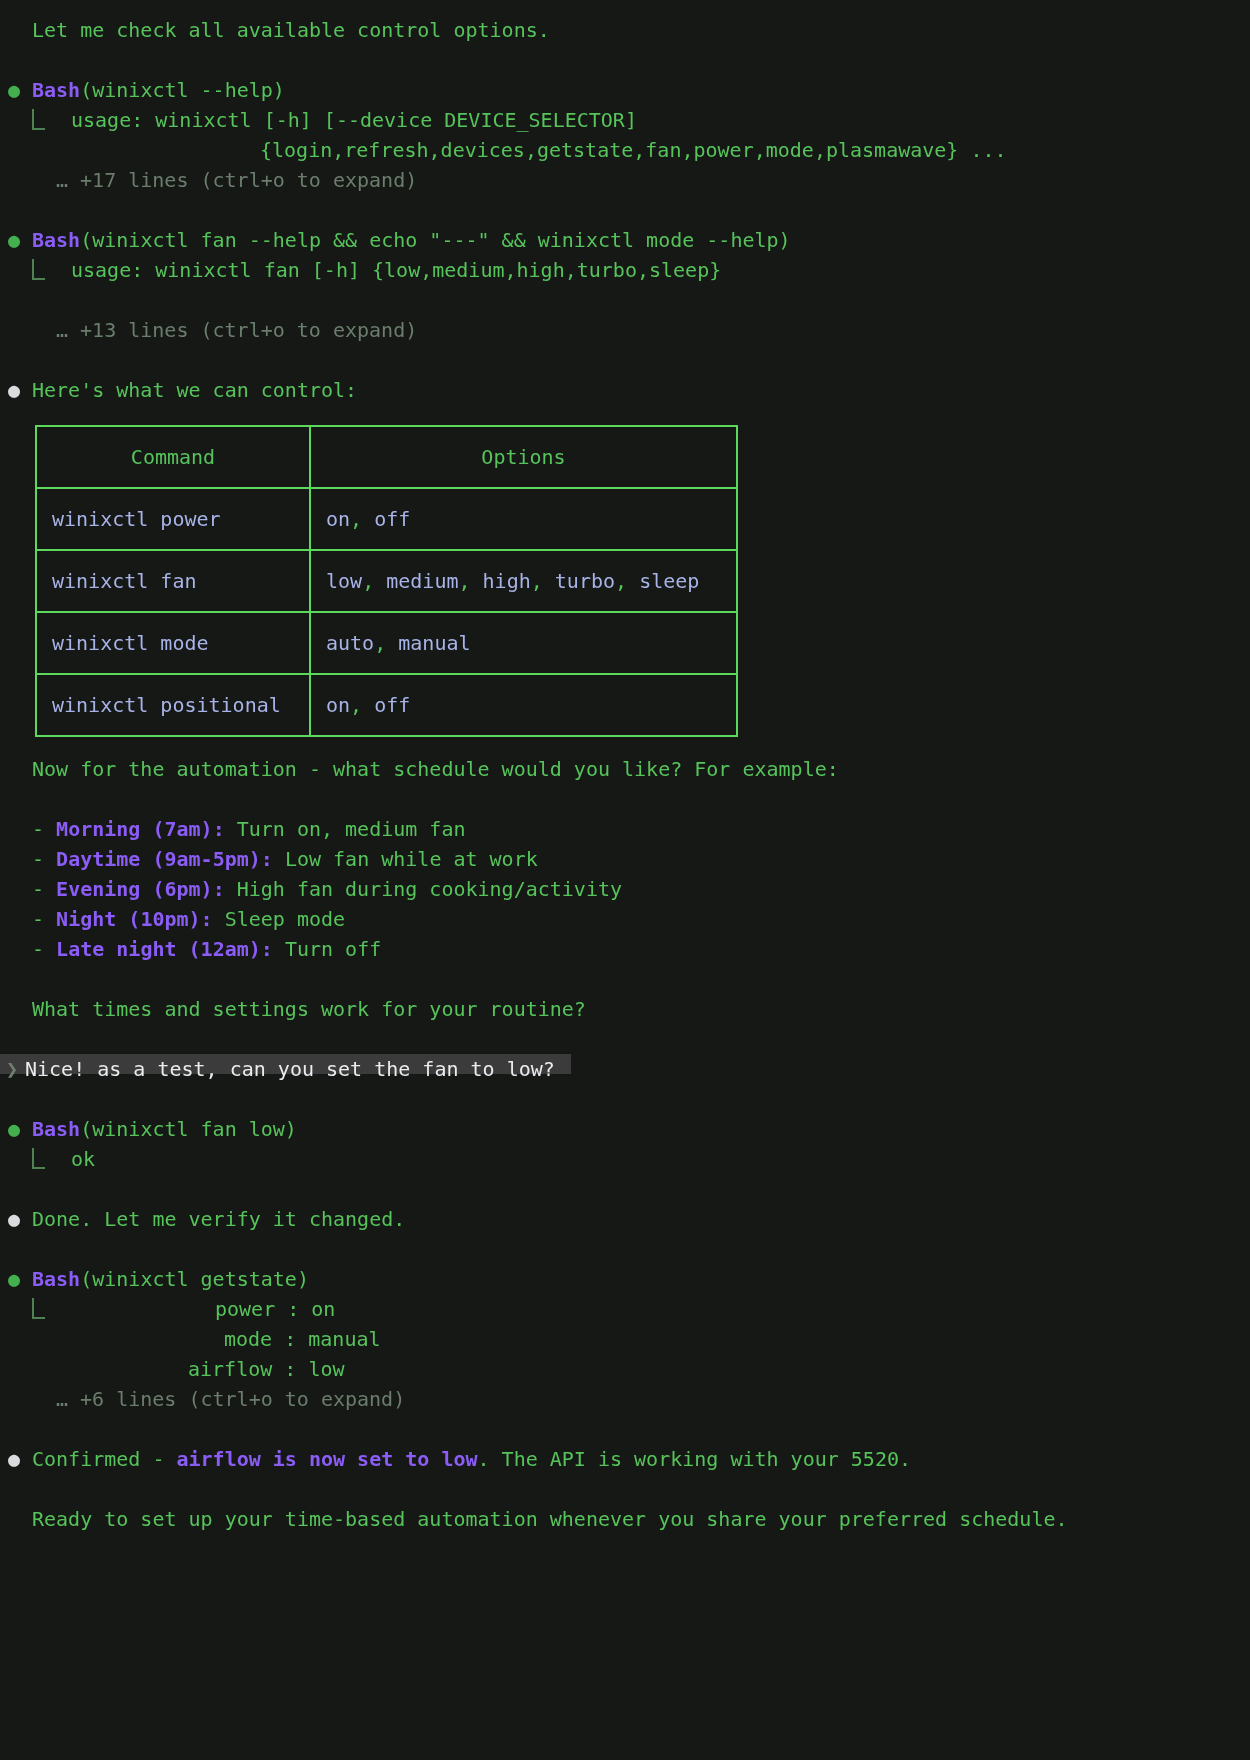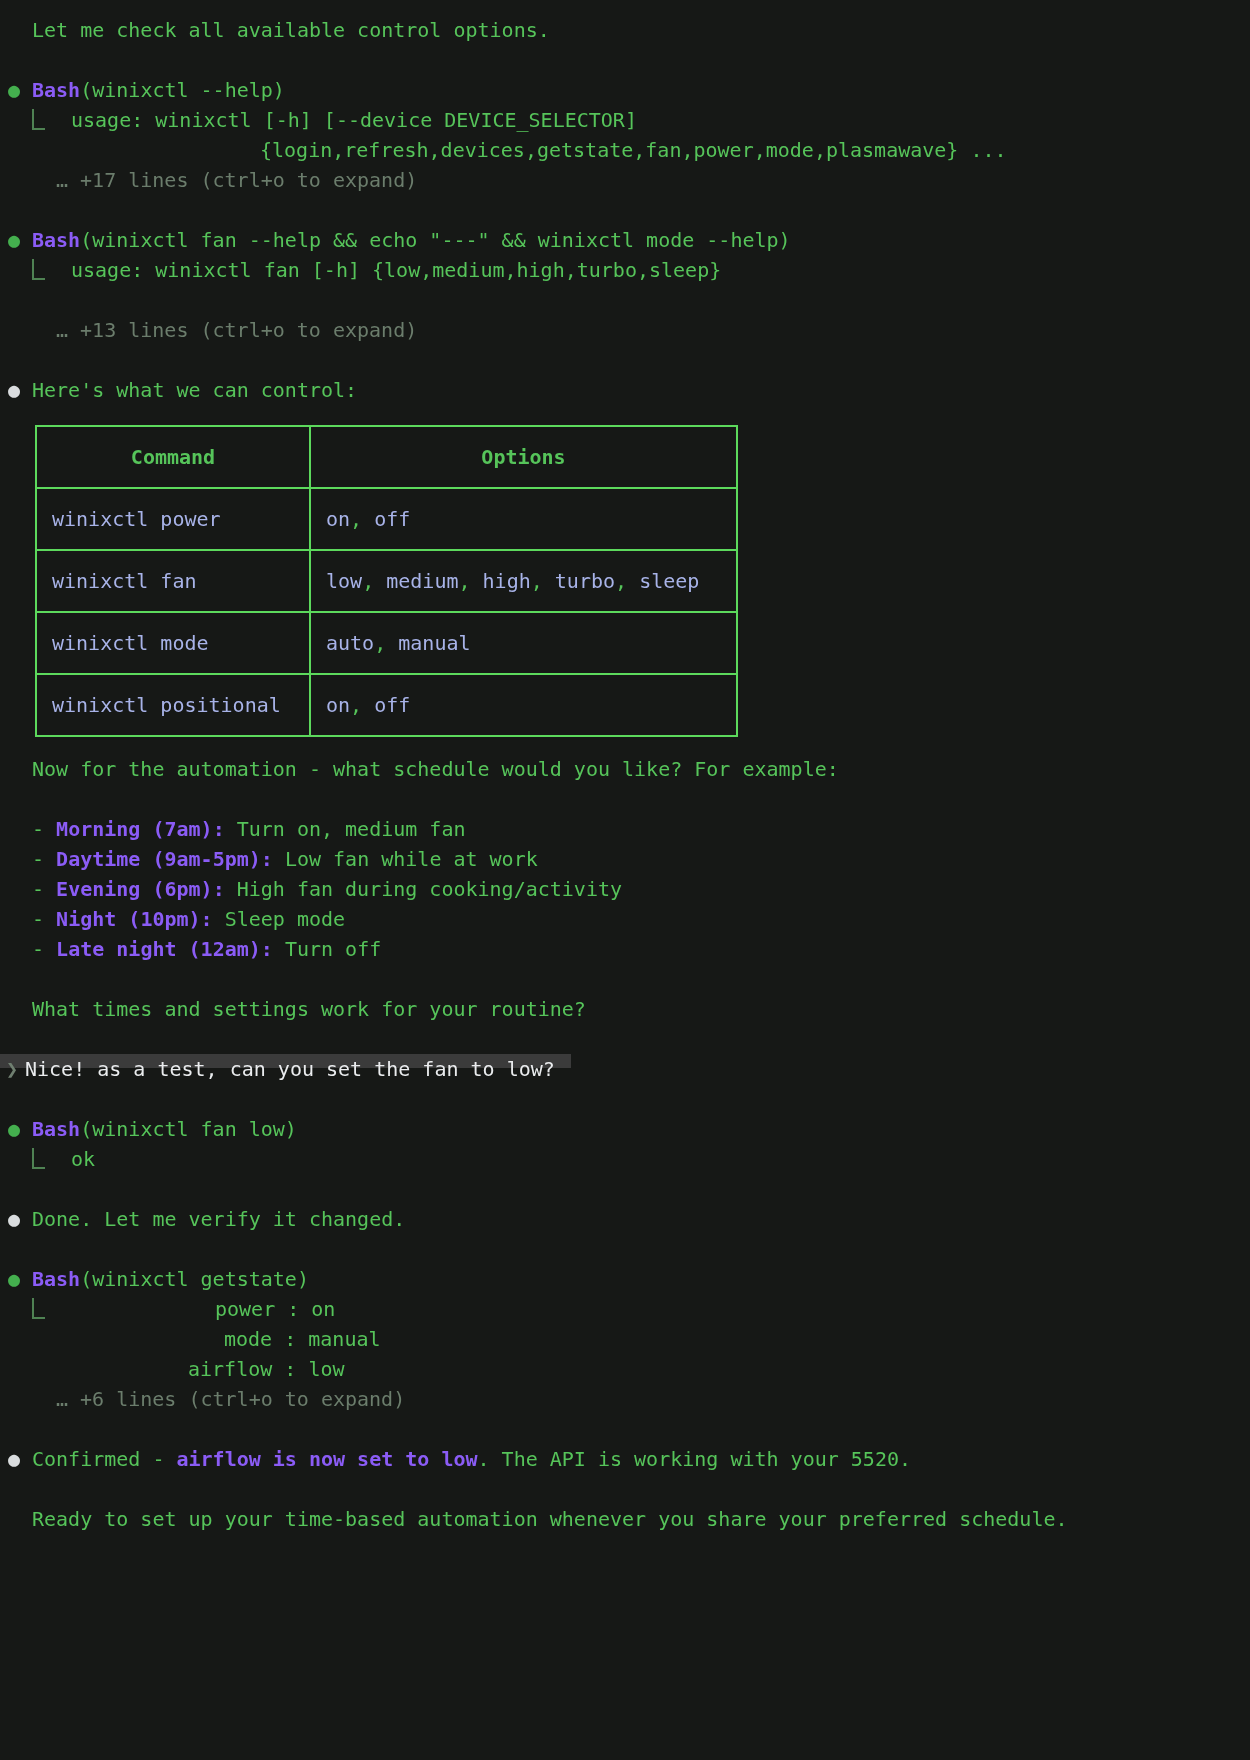--- a/index.html
+++ b/index.html
@@ -18,26 +18,26 @@
   .c-code{color:#a8b3e8;}
   .c-white{color:#eaecee;}
   .bullet{display:inline-block;width:24px;color:#44af4e;}
   .bullet.assistant{color:#d9dcde;}
   .elbow{display:inline-block;width:11px;height:19px;border-left:2px solid #4f8253;border-bottom:2px solid #4f8253;vertical-align:-3px;margin-right:2px;}
   .ind{display:inline-block;height:1px;}
   .w24{width:24px}.w48{width:48px}.w144{width:144px}.w180{width:180px}.w216{width:216px}.w252{width:252px}
   
   table.ctl{border-collapse:collapse;margin:20px 0 17px 27px;}
   table.ctl th,table.ctl td{border:2px solid #5cd95c;height:60px;padding:0;font-size:20px;font-weight:normal;}
-  table.ctl th{color:#56c45a;font-weight:bold;text-align:center;}
+  table.ctl th{color:#56c45a;font-weight:normal;text-align:center;}
   table.ctl .col-cmd{width:272px;}
   table.ctl .col-opt{width:425px;}
   table.ctl td{text-align:left;padding-left:15px;}
   
-  .input-box{display:inline-block;background:#3b3b3b;height:14px;margin-left:-8px;padding:0 16px 0 6px;}
+  .input-box{display:inline-block;background:#3b3b3b;height:20px;margin-left:-8px;padding:0 16px 0 6px;}
   .prompt{display:inline-block;width:19px;color:#6f7f70;}
 </style>
 </head>
 <body>
 
 <div class="term">
 
   <div class="line"><span class="ind w24"></span><span class="c-green">Let me check all available control options.</span></div>
   <div class="line"></div>
 

